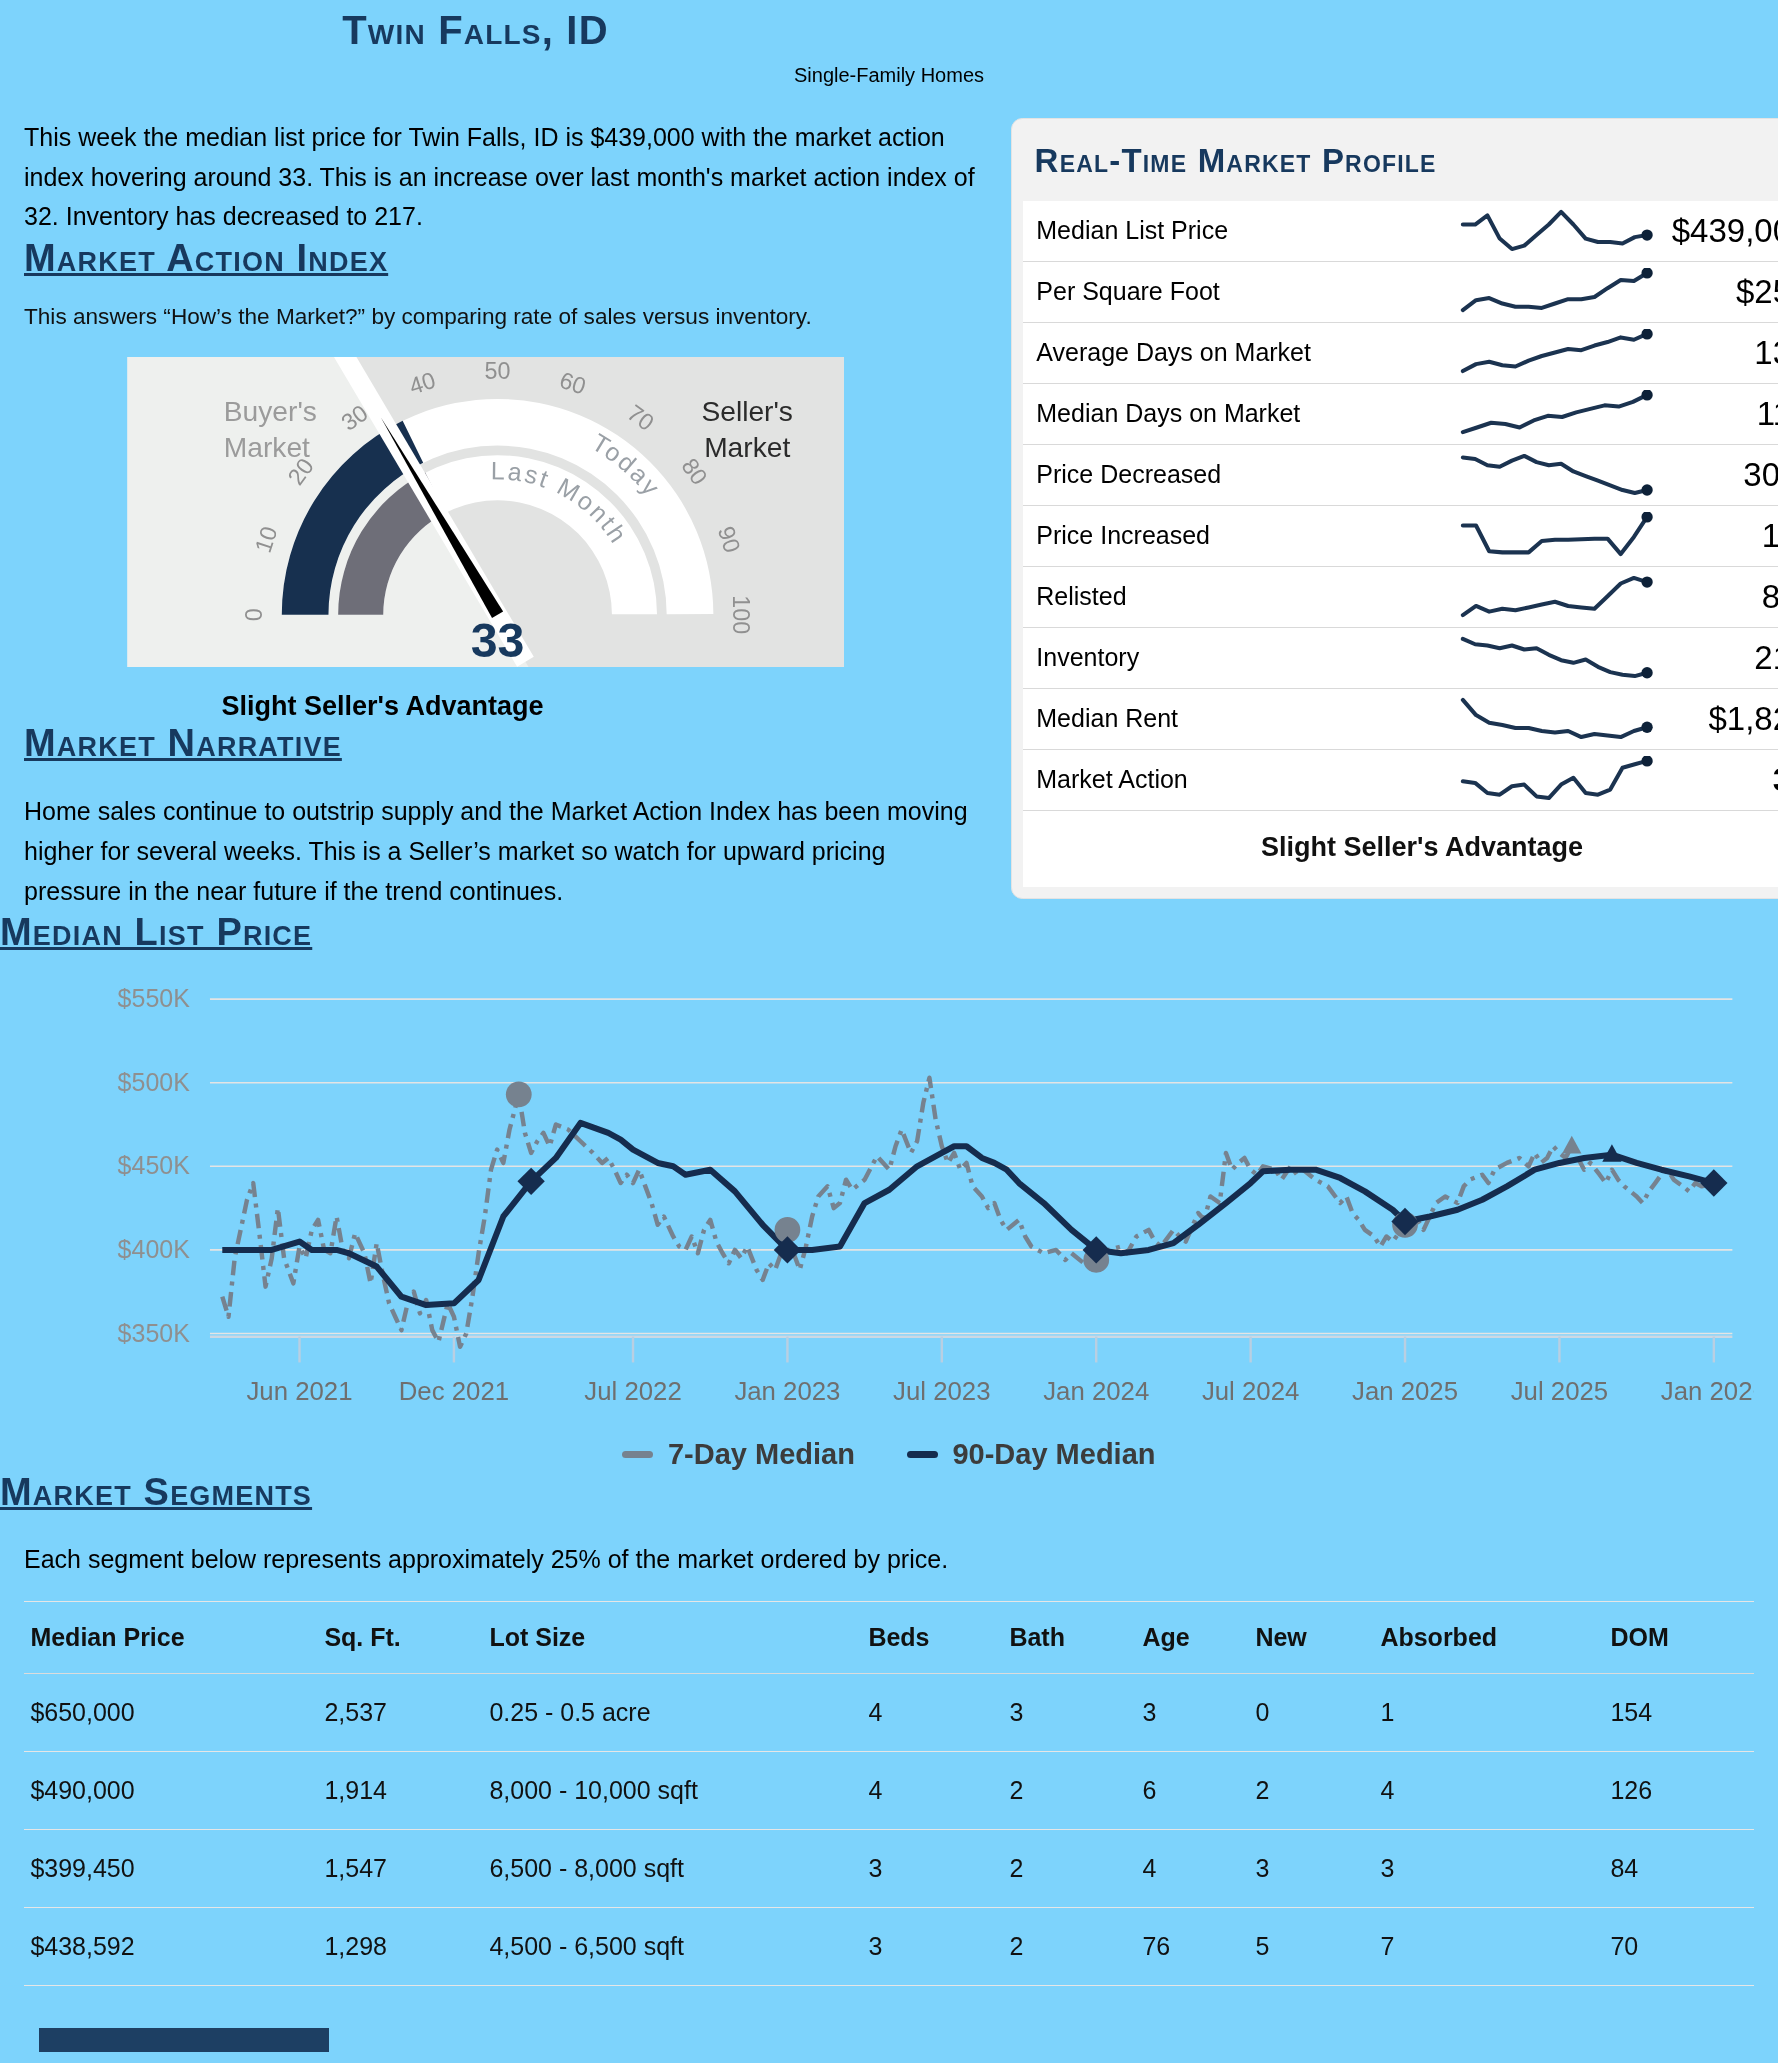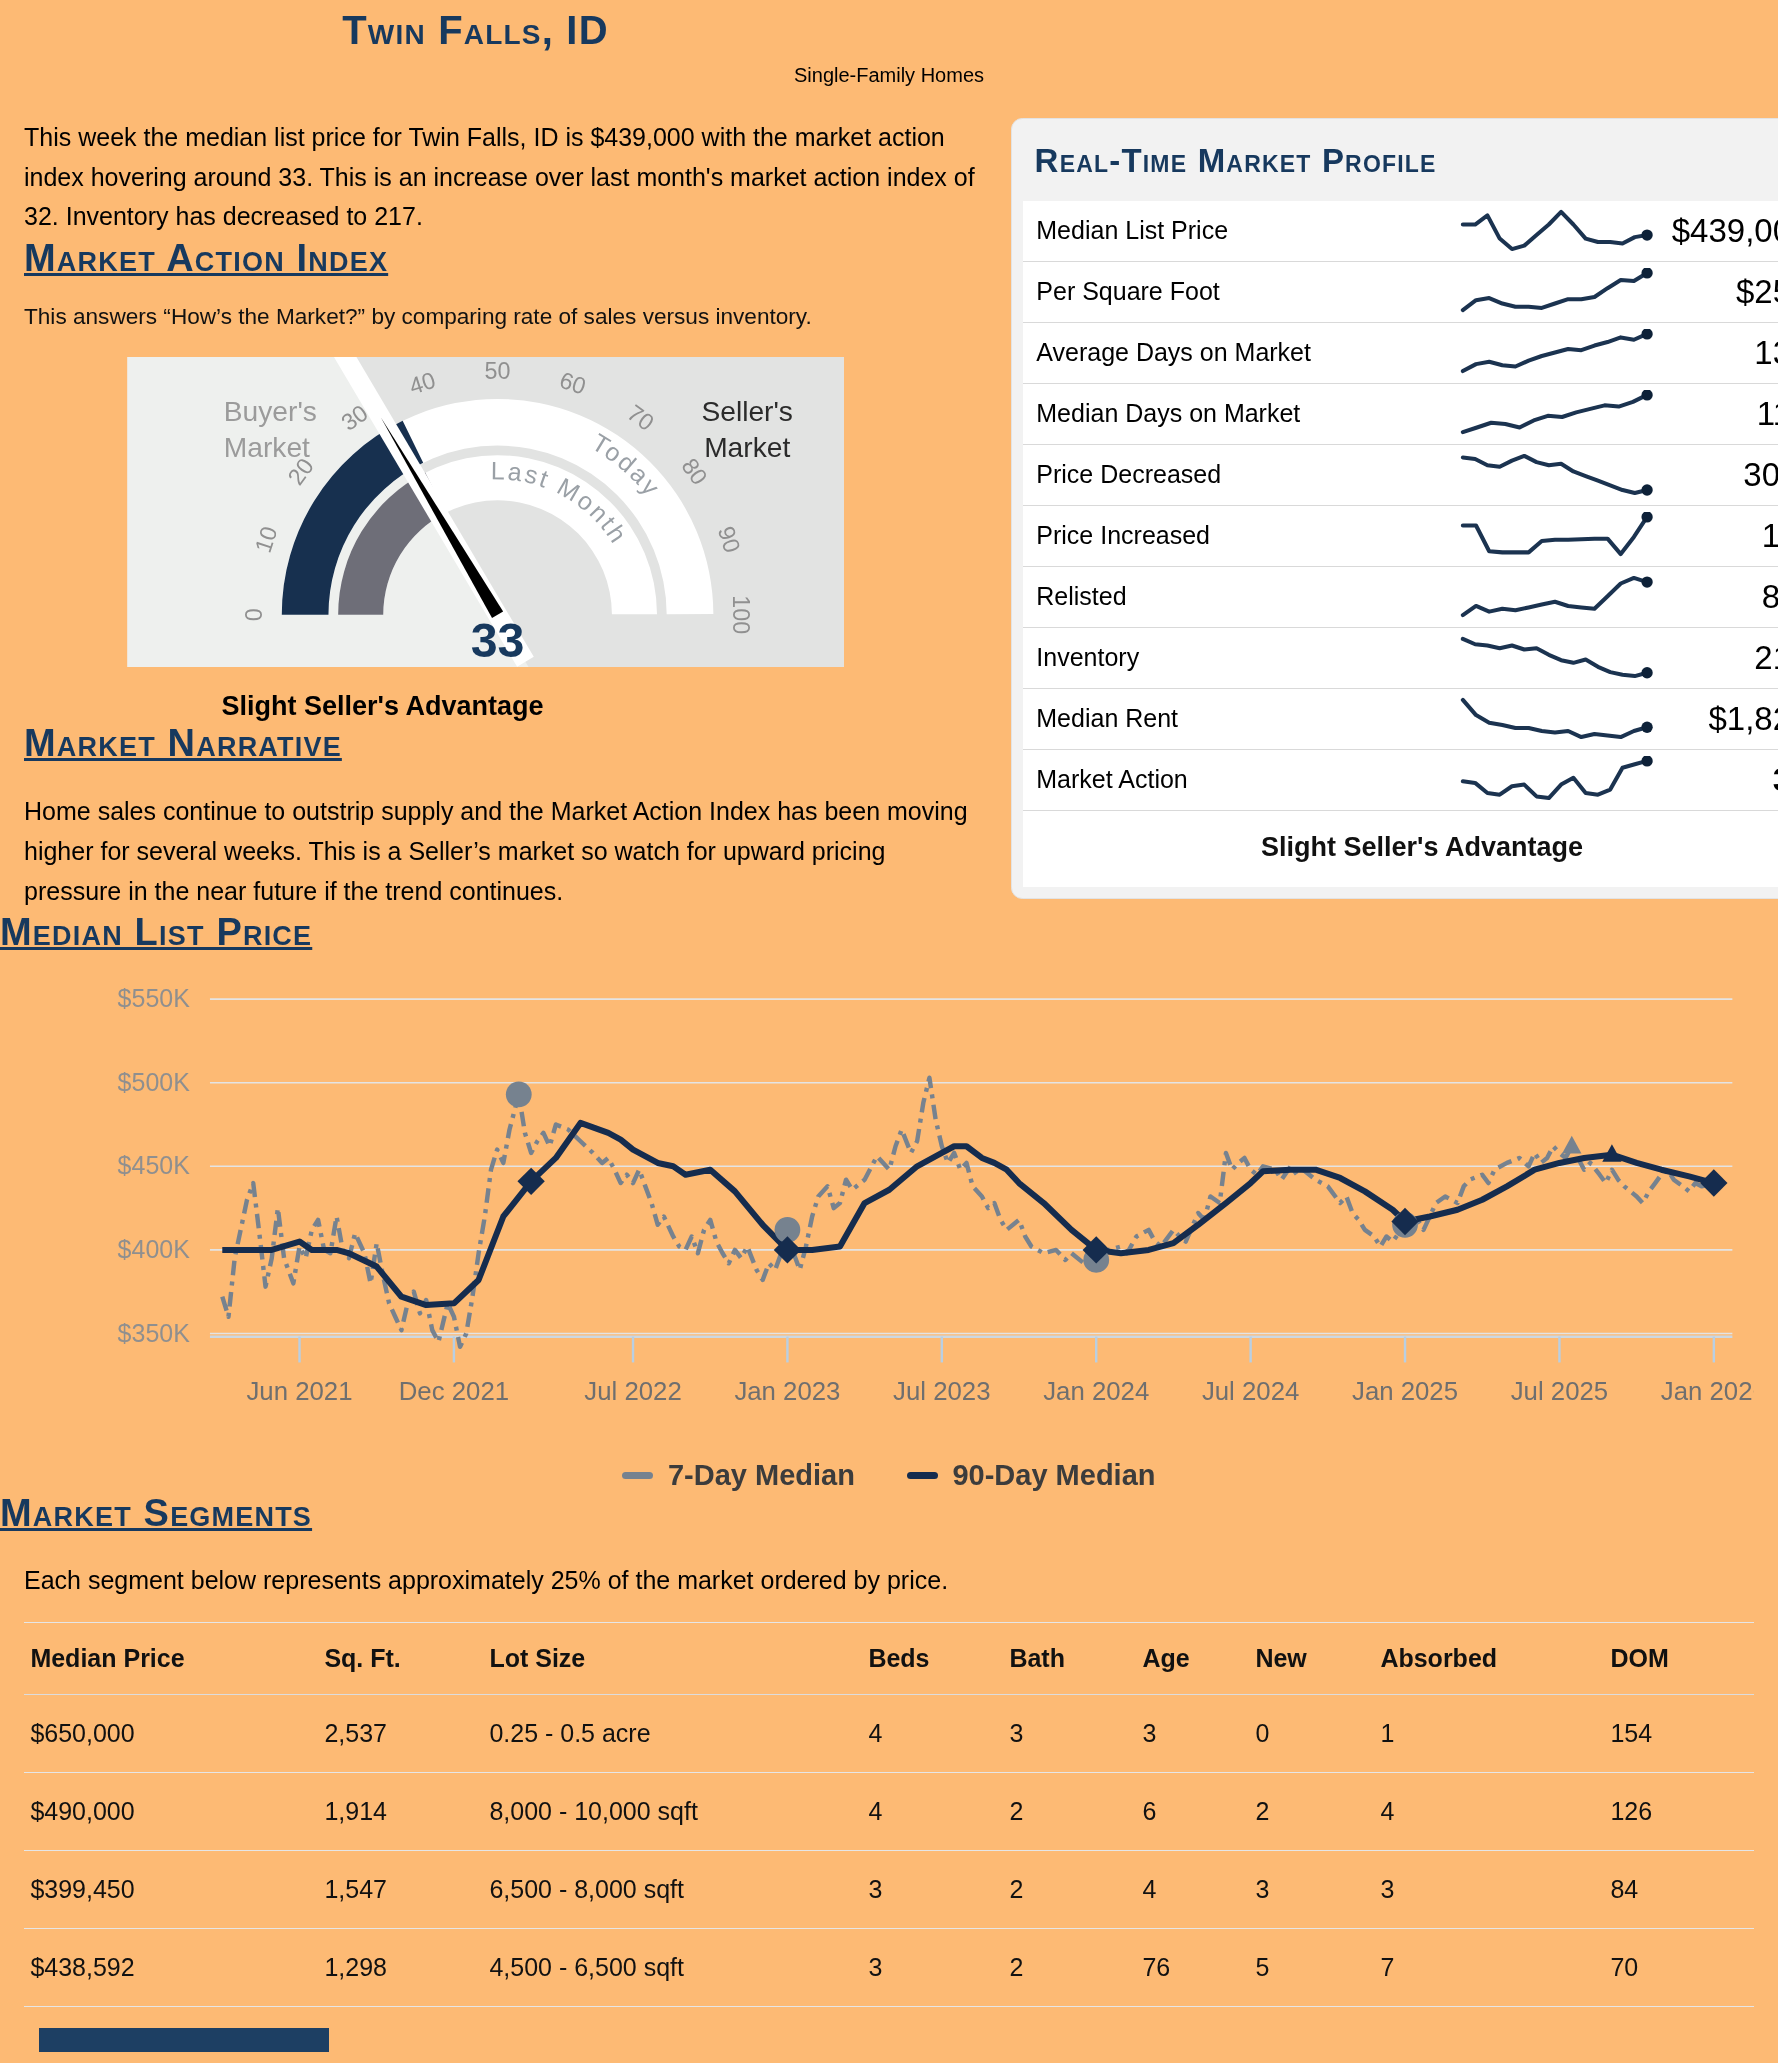--- a/index.html
+++ b/index.html
@@ -1,16 +1,16 @@
 <!DOCTYPE html>
 <html style="font-size:13px"><head>
 <meta charset="utf-8">
 <style>
   html,body{margin:0;padding:0;background:#fff;}
-  .page{position:relative;width:1778px;height:2064px;background:#fdba74;color:#111;
+  .page{position:relative;width:1778px;height:2064px;background:#7dd3fc;color:#111;
         font-family:"Liberation Sans",sans-serif;overflow:hidden;}
   .sc{font-variant:small-caps;font-weight:700;color:#17395e;letter-spacing:1.2px;}
   .title{width:951px;text-align:center;font-size:40px;padding-top:8px;}
   .subtitle{width:100%;text-align:center;font-size:20px;color:#000;margin-top:11.3px;}
   .top{display:flex;padding:0 24px;gap:29px;margin-top:31px;align-items:flex-start;justify-content:space-between;}
   .leftcol{width:958px;flex:none;}
   .intro{font-size:25px;line-height:1.58;color:#000;}
   h2.section{font-size:38px;margin:0;padding:0;text-decoration:underline;}
   .mai-head{margin-top:27px;}
   .mai-desc{font-size:22.6px;color:#111;margin-top:24px;}
@@ -29,21 +29,21 @@
   .prow .plabel{flex:1;font-size:25px;color:#000;}
   .prow .pspark{flex:none;width:202px;height:47px;}
   .prow .pvalue{flex:none;width:149px;text-align:right;font-size:33px;color:#000;}
   .prow .pvalue.bold{font-weight:700;}
   .pfoot{background:#fff;text-align:center;font-weight:700;font-size:27px;padding:21px 0 24px 0;border-top:1.6px solid #d9d9d9;}
 
   
   .mlp-head{margin:37px 0 0 24px;}
   .chartwrap{margin:21px 24px 0 24px;}
   .legend{display:flex;justify-content:center;gap:52px;margin-top:21px;align-items:center;}
-  .legend .item{display:flex;align-items:center;gap:14.5px;margin-top:21px;}
+  .legend .item{display:flex;align-items:center;gap:14.5px;}
   .legend .swatch{width:31px;height:7.3px;border-radius:4px;}
   .legend .ltext{font-size:29px;font-weight:700;color:#3c3c3c;}
 
   
   .seg-head{margin:52px 0 0 24px;}
   .seg-desc{font-size:25px;color:#000;margin:31px 0 0 24px;}
   table.segments{border-collapse:collapse;margin:27px 24px 0 24px;width:1730px;table-layout:fixed;}
   table.segments th{font-size:25px;font-weight:700;text-align:left;padding:21px 6.4px;border-top:1.6px solid #e6e6e6;border-bottom:1.6px solid #dcdcdc;}
   table.segments td{font-size:25px;padding:24px 6.4px;border-bottom:1.6px solid #e6e6e6;}
   .footer-bar{position:absolute;left:39px;top:2028px;width:290px;height:24px;background:#1d3f63;}

